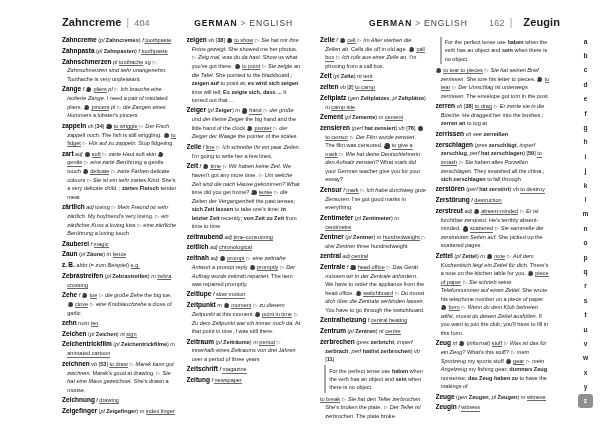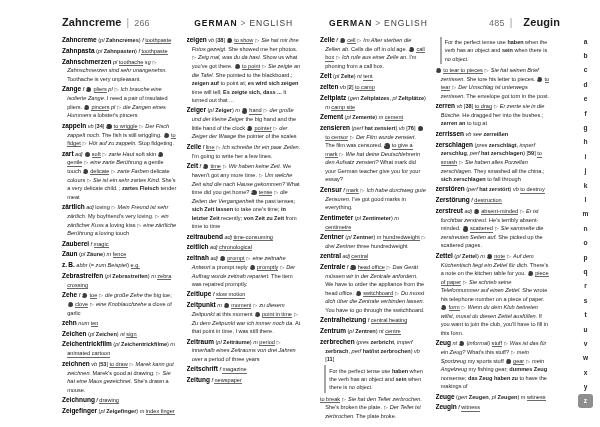--- a/index.html
+++ b/index.html
@@ -43,21 +43,21 @@
   .hw-folio{
     color:#6c6c6c;
     font-size:9px;
     letter-spacing:.2px;
   }
   .hw-dir{
     font-size:8.5px;
     letter-spacing:.9px;
     color:#3a3a3a;
   }
-  .hw-dir b{font-weight:bold;color:#141414;}
+  .hw-dir b{font-weight:bold;color:#141414;margin-left:40px;}
   .hw-dir .gt{margin:0 3px;color:#777;}
   .head-right .hw-word{margin-left:6px;}
 
   
   .cols{
     flex:1;
     display:flex;
     padding:7px 40px 6px 22px;
     gap:0;
     overflow:hidden;
@@ -131,28 +131,28 @@
 </style>
 </head>
 <body>
 
 <div class="page">
 
   <div class="heads">
     <div class="head-left">
       <span class="hw-word">Zahncreme</span>
       <span class="hw-rule">|</span>
-      <span class="hw-folio">266</span>
+      <span class="hw-folio">404</span>
       <span style="flex:1"></span>
       <span class="hw-dir"><b>GERMAN</b><span class="gt">&gt;</span><span>ENGLISH</span></span>
     </div>
     <div class="head-right">
       <span class="hw-dir"><b>GERMAN</b><span class="gt">&gt;</span><span>ENGLISH</span></span>
       <span style="flex:1"></span>
-      <span class="hw-folio">485</span>
+      <span class="hw-folio">162</span>
       <span class="hw-rule">|</span>
       <span class="hw-word">Zeugin</span>
     </div>
   </div>
 
   <div class="cols" id="cols">
       <div class="col">
         <div class="entry"><span class="hd big">Zahncreme</span> (<span class="it">pl</span> <span class="b">Zahncremes</span>) <span class="it">f</span> <span class="u">toothpaste</span></div>
         <div class="entry"><span class="hd big">Zahnpasta</span> (<span class="it">pl</span> <span class="b">Zahnpasten</span>) <span class="it">f</span> <span class="u">toothpaste</span></div>
         <div class="entry"><span class="hd big">Zahnschmerzen</span> <span class="it">pl</span> <span class="u">toothache</span> <span class="it">sg</span> <span class="tri">▷</span> <span class="it">Zahnschmerzen sind sehr unangenehm.</span> Toothache is very unpleasant.</div>

